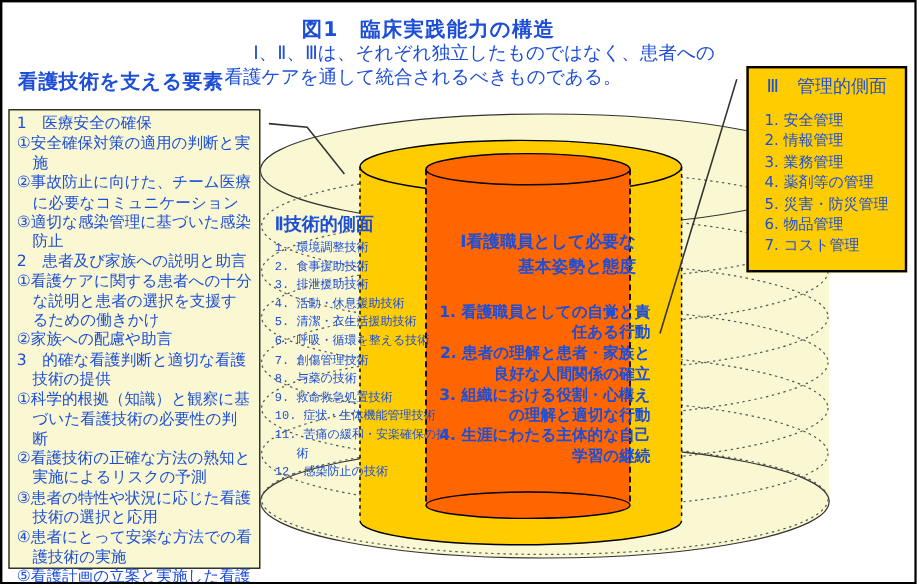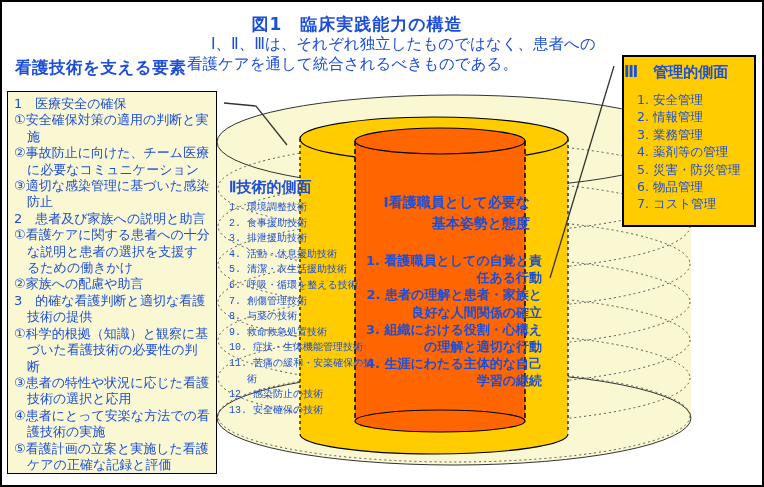--- a/index.html
+++ b/index.html
@@ -43,21 +43,21 @@
   .core-heading{font-size:14px; font-weight:bold; line-height:21px;
     margin:0; padding-left:8px; width:158px;}
   .core-list{margin-top:18px;}
   .core-list p{margin:0; font-size:13px; font-weight:bold; line-height:17.2px;
     padding-left:20px; text-indent:-20px;}
 
   .mgmt-box{
     position:absolute; left:620px; top:53px; width:134px; height:172px;
     box-sizing:border-box; background:var(--gold); border:2px solid #000;
   }
-  .mgmt-heading{margin:6px 0 0 0; text-align:left; font-size:15px; font-weight:bold;}
+  .mgmt-heading{margin:6px 0 0 0; text-align:center; font-size:15px; font-weight:normal;}
   .mgmt-list{margin-top:9px; padding-left:13px;}
   .mgmt-list p{margin:0; font-size:12.5px; line-height:17.4px;}
 </style>
 </head>
 <body>
 
 <div class="figure">
 
   <svg class="diagram-svg" viewBox="0 0 764 487" xmlns="http://www.w3.org/2000/svg">
 
@@ -102,40 +102,40 @@
   <div class="left-box">
     <p>1　医療安全の確保</p>
     <p>①安全確保対策の適用の判断と実施</p>
     <p>②事故防止に向けた、チーム医療に必要なコミュニケーション</p>
     <p>③適切な感染管理に基づいた感染防止</p>
     <p>2　患者及び家族への説明と助言</p>
     <p>①看護ケアに関する患者への十分な説明と患者の選択を支援するための働きかけ</p>
     <p>②家族への配慮や助言</p>
     <p>3　的確な看護判断と適切な看護技術の提供</p>
     <p>①科学的根拠（知識）と観察に基づいた看護技術の必要性の判断</p>
+    <p>②看護技術の正確な方法の熟知と実施によるリスクの予測</p>
     <p>③患者の特性や状況に応じた看護技術の選択と応用</p>
     <p>④患者にとって安楽な方法での看護技術の実施</p>
     <p>⑤看護計画の立案と実施した看護ケアの正確な記録と評価</p>
   </div>
 
   <div class="tech-panel">
     <div class="tech-heading">Ⅱ技術的側面</div>
     <p>1. 環境調整技術</p>
     <p>2. 食事援助技術</p>
     <p>3. 排泄援助技術</p>
     <p>4. 活動・休息援助技術</p>
     <p>5. 清潔・衣生活援助技術</p>
     <p>6. 呼吸・循環を整える技術</p>
     <p>7. 創傷管理技術</p>
     <p>8. 与薬の技術</p>
     <p>9. 救命救急処置技術</p>
     <p>10. 症状・生体機能管理技術</p>
     <p>11. 苦痛の緩和・安楽確保の技術</p>
     <p>12. 感染防止の技術</p>
-    <p>13. 安全確保の技術</p>
   </div>
 
   <div class="core-panel">
     <p class="core-heading">Ⅰ看護職員として必要な基本姿勢と態度</p>
     <div class="core-list">
       <p>1. 看護職員としての自覚と責任ある行動</p>
       <p>2. 患者の理解と患者・家族と良好な人間関係の確立</p>
       <p>3. 組織における役割・心構えの理解と適切な行動</p>
       <p>4. 生涯にわたる主体的な自己学習の継続</p>
     </div>

